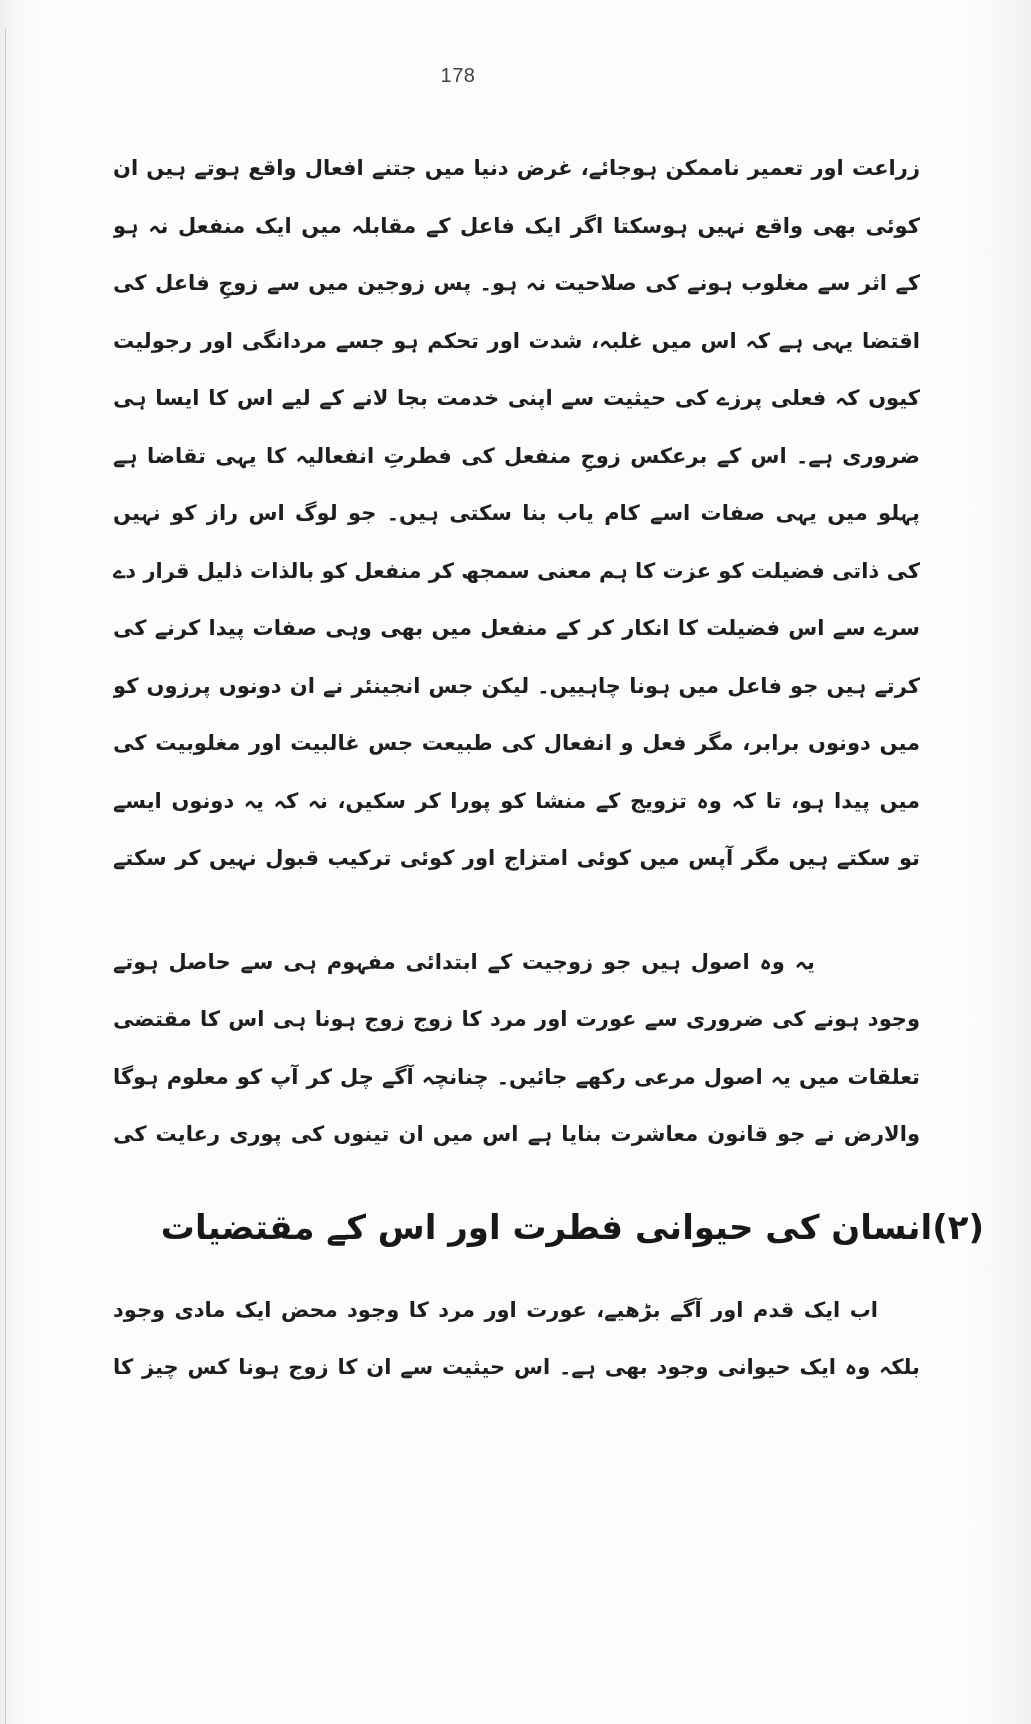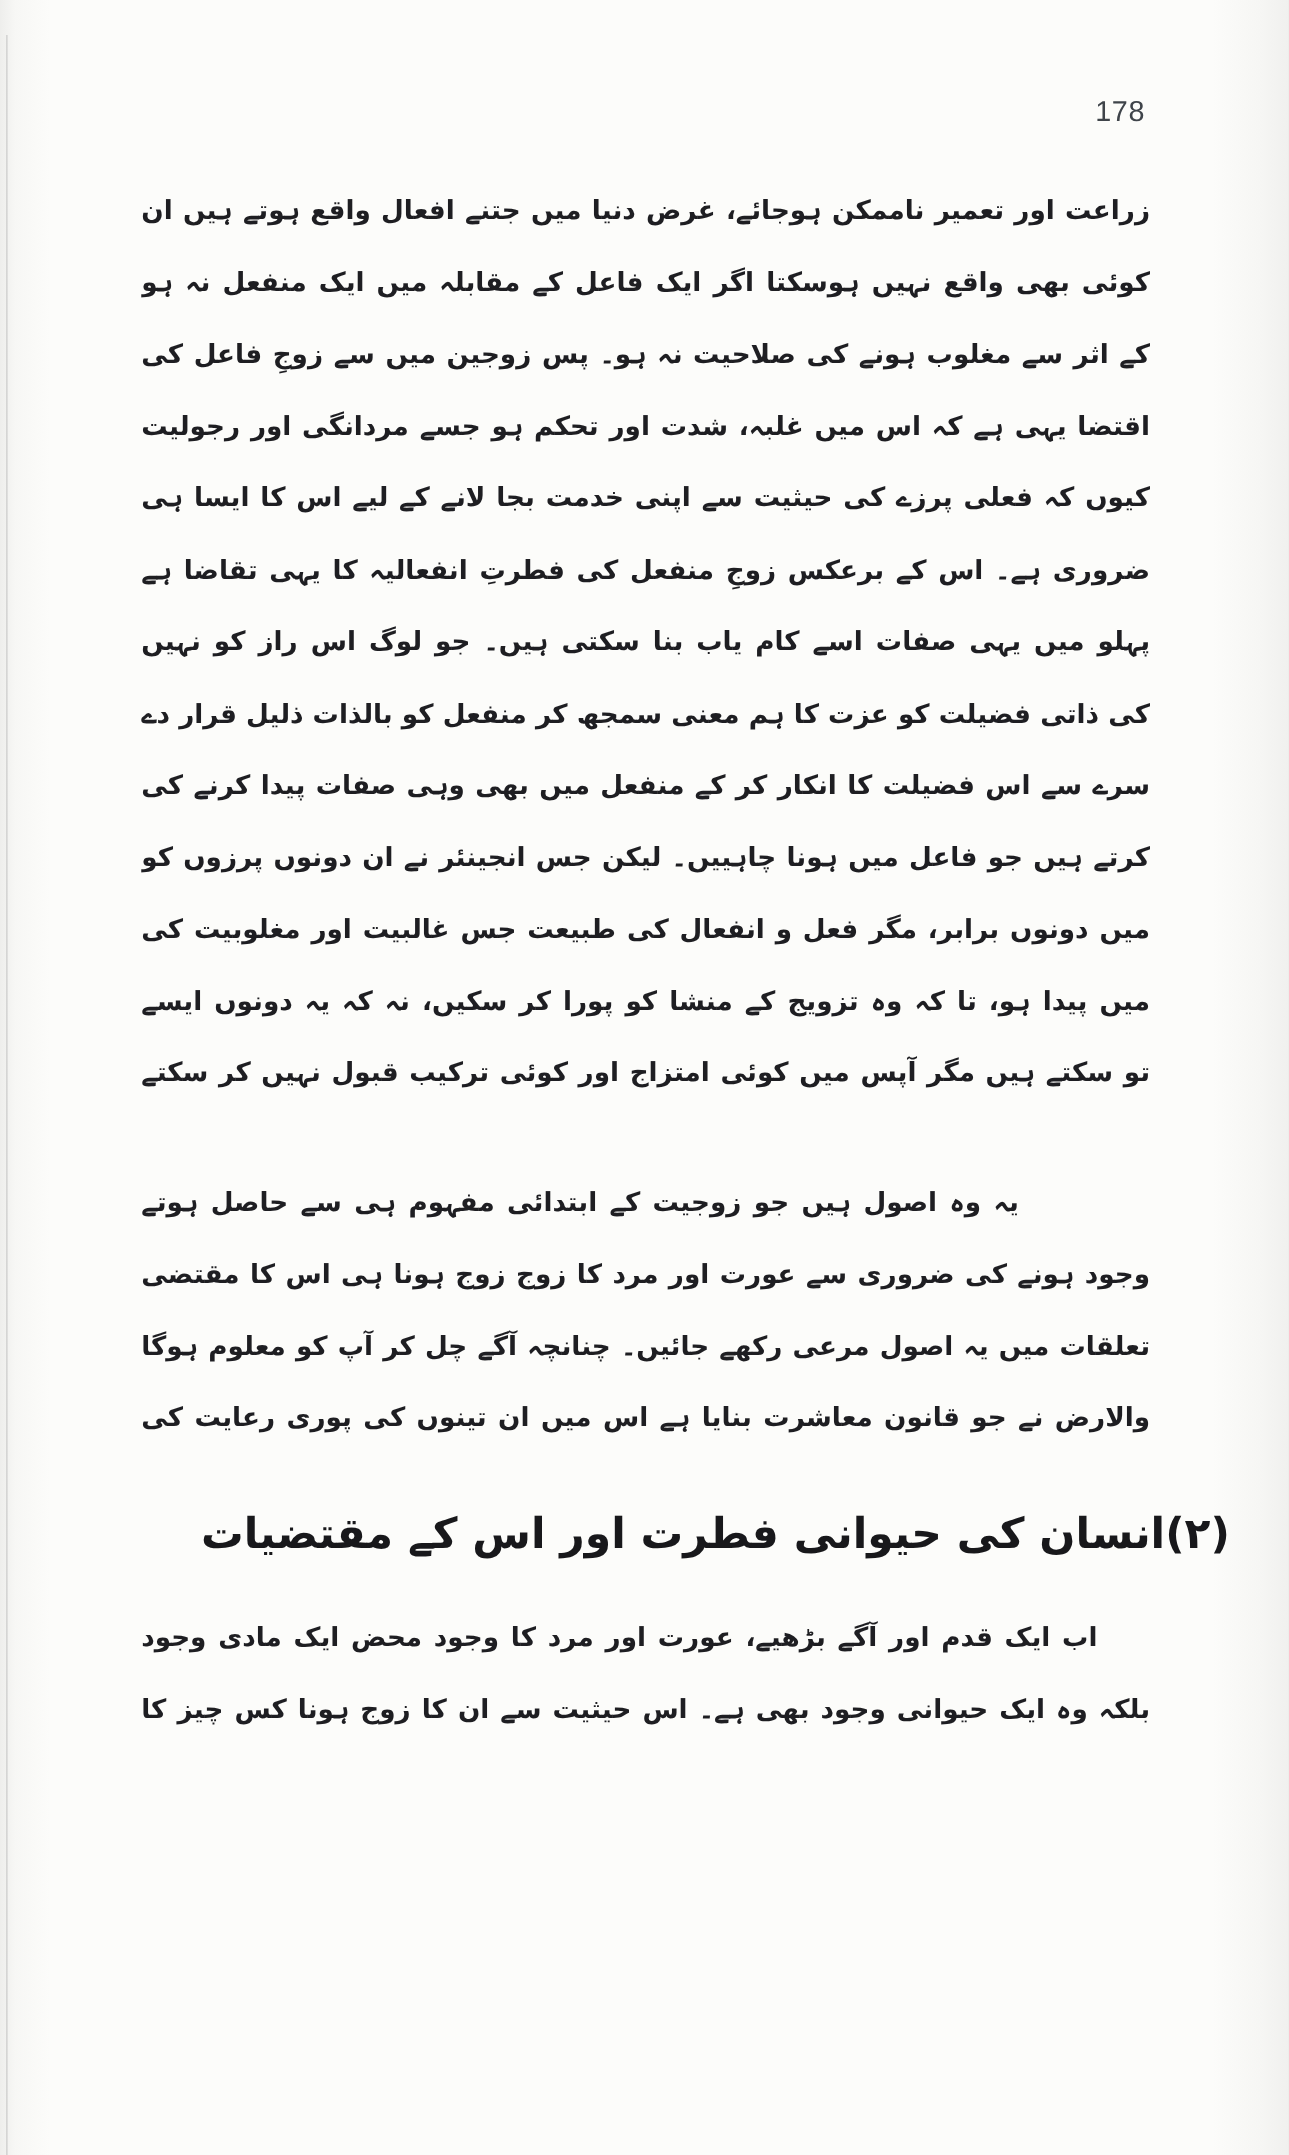--- a/index.html
+++ b/index.html
@@ -15,24 +15,24 @@
     background: linear-gradient(90deg,
       #eeeeec 0px, #f7f7f5 12px, #fcfcfa 40px,
       #fcfcfa 970px, #f6f6f4 1008px, #f0f0ee 1031px);
   }
   .scan-line {
     position: absolute; left: 5px; top: 28px;
     width: 1px; height: 1696px;
     background: #c6c6c4; opacity: .85;
   }
   .page-number {
-    position: absolute; top: 76px; left: 0; width: 916px;
-    text-align: right;
+    position: absolute; top: 64px; left: 0; width: 916px;
+    text-align: center;
     font-family: "Liberation Sans", sans-serif;
-    font-size: 23px; color: #3f444a; letter-spacing: .5px;
+    font-size: 20px; color: #3f444a; letter-spacing: .5px;
   }
   .text-block {
     position: absolute; top: 140px; left: 113px; width: 807px;
     direction: rtl;
     font-family: "DejaVu Sans", sans-serif;
     font-size: 21px; color: #1e1e22;
   }
   .line {
     height: 57.5px; line-height: 57.5px;
     text-align: justify; text-align-last: justify;

